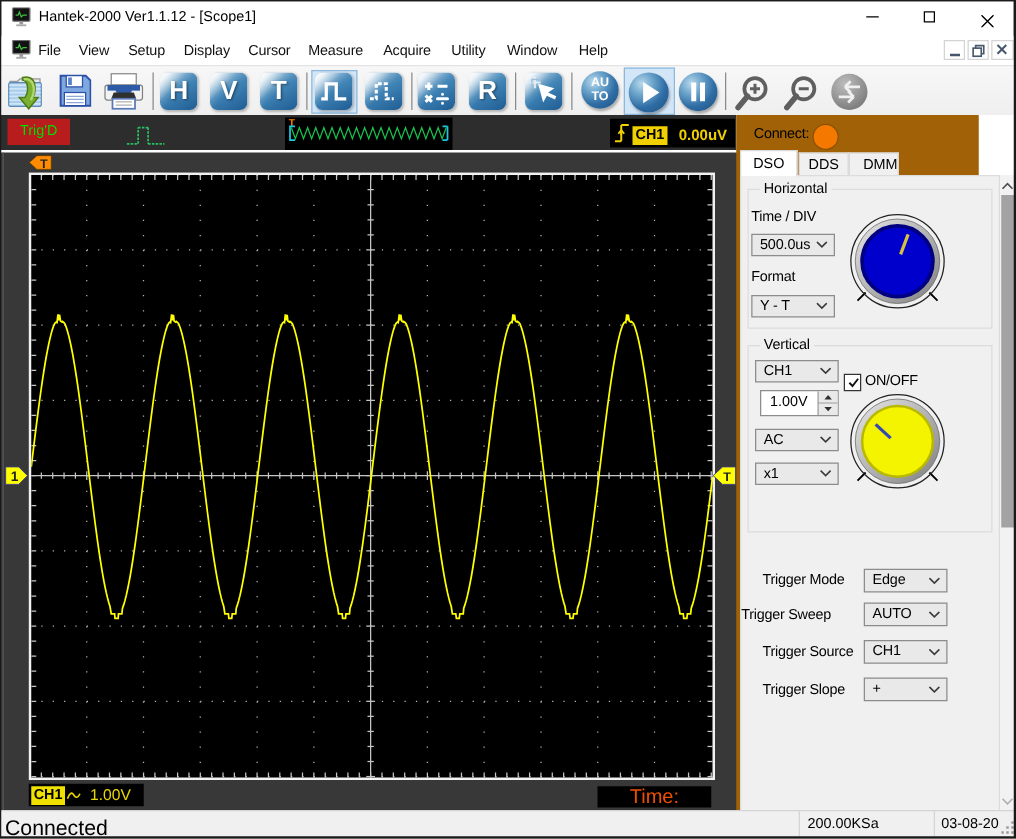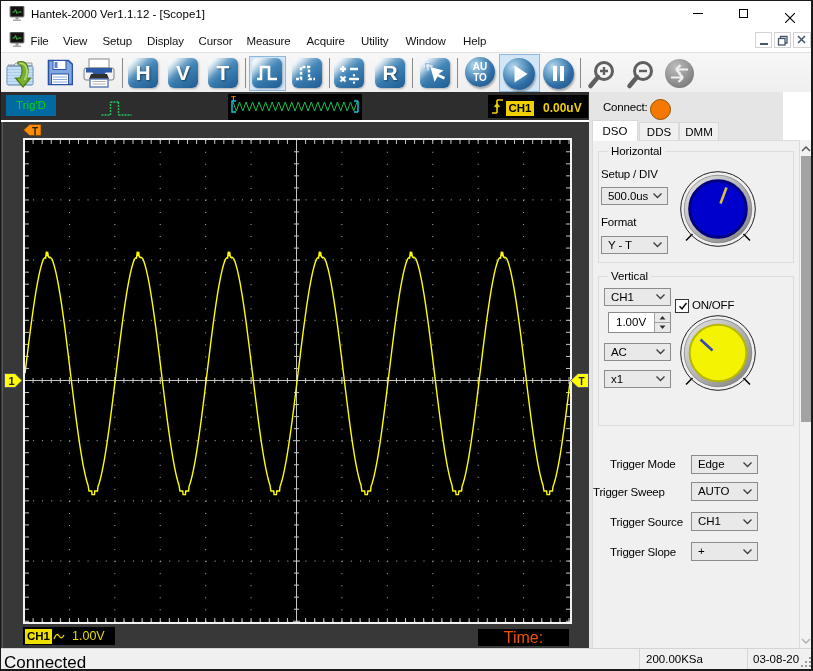--- a/index.html
+++ b/index.html
@@ -16,21 +16,21 @@
      background: linear-gradient(133deg, rgba(255,255,255,1) 0%, rgba(255,255,255,.85) 14%, rgba(255,255,255,.12) 38%, rgba(255,255,255,0) 50%),
                  linear-gradient(150deg,#94bcd8 0%, #3f83b5 48%, #1f5c93 100%);
      color:#fff; font-weight:bold; font-size:21px; text-align:center; line-height:30px;
      text-shadow:1px 1px 2px rgba(0,0,0,.45); box-shadow:1px 1px 2px rgba(0,0,0,.25); }
   .selbox { position:absolute; background:#d3e6f8; border:1px solid #8db8dc; }
   .circbtn { position:absolute; border-radius:50%;
      background: radial-gradient(circle at 32% 28%, #b9d9ec 0%, #6ea6cc 28%, #2f6da5 60%, #1c507f 100%);
      box-shadow:1px 2px 2px rgba(0,0,0,.3); }
   .blackband { left:0; top:92px; width:589px; height:28px; background:#2d2d2d; }
   .client { left:0; top:120px; width:592px; height:528px; background:#383838; border-top:2px solid #fff; }
-  .panel { left:589px; top:92px; width:194px; height:556px; background:#e5e5e5; }
+  .panel { left:589px; top:92px; width:194px; height:556px; background:#a16207; }
   .statusbar { left:0; top:648px; width:813px; height:21px; background:#f0f0f0; border-top:1px solid #d4d4d4; font-size:11.5px; color:#000; }
   .winborder { left:0; top:0; width:813px; height:671px; border-left:1px solid #1a1a1a; border-right:2px solid #1a1a1a; border-bottom:2px solid #1a1a1a; border-top:1px solid #1a1a1a; pointer-events:none; z-index:99; }
   .combo { position:absolute; height:18px; background:#e9e9e9; border:1px solid #8c8c8c; font-size:11.5px; letter-spacing:-0.1px; color:#000; line-height:16px; padding-left:6px; }
   .combo svg { position:absolute; right:5px; top:5px; }
   .gbox { position:absolute; border:1px solid #dcdcdc; }
   .gbox .cap { position:absolute; top:-7px; left:9px; background:#f0f0f0; padding:0 3px; font-size:11.5px; letter-spacing:-0.1px; color:#000; }
   .plabel { position:absolute; font-size:11.5px; letter-spacing:-0.2px; color:#000; }
 </style>
 </head>
 <body>
@@ -168,21 +168,21 @@
       </svg>
   </div>
   <div style="position:absolute; left:664px; top:6px; width:29px; height:29px; border-radius:50%; background:radial-gradient(circle at 38% 28%, #bdbdbd, #909090 55%, #6a6a6a);">
     <svg width="29" height="29" viewBox="0 0 29 29">
         <path d="M23,10.5 H11 M11,10.5 L15.5,6 M11,10.5 L15.5,15 M6,18.5 H18 M18,18.5 L13.5,14 M18,18.5 L13.5,23" fill="none" stroke="#f0f0f0" stroke-width="2.2"></path>
       </svg>
   </div>
 </div>
 
 <div class="abs blackband" id="blackband">
-  <div style="position:absolute; left:6px; top:3px; width:50px; height:21px; background:#0369a1; color:#00dd00; font-size:11.5px; text-align:center; line-height:21px;">Trig'D</div>
+  <div style="position:absolute; left:6px; top:3px; width:50px; height:21px; background:#b91c1c; color:#00dd00; font-size:11.5px; text-align:center; line-height:21px;">Trig'D</div>
   <svg style="position:absolute; left:101px; top:7px;" width="31" height="19" viewBox="0 0 31 19">
     <path d="M0.5,16 h9 M9.5,16 v-13 M9.5,3 h8 M17.5,3 v13 M17.5,16 h13" fill="none" stroke="#27c162" stroke-width="1.4" stroke-dasharray="2 1"></path>
   </svg>
   <div style="position:absolute; left:228px; top:2px; width:134px; height:26px; background:#000;">
     <div style="position:absolute; left:3px; top:0px; color:#ff8000; font-size:8px; font-weight:bold;">T</div>
     <svg style="position:absolute; left:0; top:0;" width="134" height="24" viewBox="0 0 134 24">
       <path d="M8,7 h-4 v11 h4" fill="none" stroke="#18c8e0" stroke-width="1.4"></path>
       <path d="M130,7 h-4 M130,7 v11 M130,18 h-4" fill="none" stroke="#18c8e0" stroke-width="1.4" transform="translate(0,0)"></path>
       <polyline id="minwave" points="5.0,8.0 8.3,17.0 11.5,8.0 14.8,17.0 18.1,8.0 21.3,17.0 24.6,8.0 27.8,17.0 31.1,8.0 34.4,17.0 37.6,8.0 40.9,17.0 44.2,8.0 47.4,17.0 50.7,8.0 53.9,17.0 57.2,8.0 60.5,17.0 63.7,8.0 67.0,17.0 70.3,8.0 73.5,17.0 76.8,8.0 80.1,17.0 83.3,8.0 86.6,17.0 89.8,8.0 93.1,17.0 96.4,8.0 99.6,17.0 102.9,8.0 106.2,17.0 109.4,8.0 112.7,17.0 115.9,8.0 119.2,17.0 122.5,8.0 125.7,17.0 129.0,8.0" fill="none" stroke="#18c050" stroke-width="1"></polyline>
     </svg>
@@ -548,29 +548,29 @@
   </div>
 
   <div style="position:absolute; left:478px; top:507px; width:91px; height:17px; background:#000; color:#ee4f00; font-size:16px; line-height:17px; text-align:center;">Time: 500.0us</div>
 </div>
 
 <div class="abs panel" id="panel">
   <div class="plabel" style="left:14px; top:9px; font-size:11.5px;">Connect:</div>
   <div style="position:absolute; left:61px; top:7px; width:21px; height:21px; border-radius:50%; background:#f57900; border:1px solid #8a5200;"></div>
 
   <div style="position:absolute; left:50px; top:30px; width:40px; height:19px; background:#f0f0f0; border:1px solid #d9d9d9; border-bottom:none; font-size:11.5px; text-align:center; line-height:18px;">DDS</div>
-  <div style="position:absolute; left:90px; top:30px; width:40px; height:19px; background:#f0f0f0; border:1px solid #d9d9d9; border-bottom:none; font-size:11.5px; text-align:center; line-height:18px;">DMM</div>
+  <div style="position:absolute; left:90px; top:30px; width:40px; height:19px; background:#f0f0f0; border:1px solid #d9d9d9; border-bottom:none; font-size:11.5px; text-align:right; line-height:18px;">DMM</div>
 
   <div style="position:absolute; left:3px; top:48px; width:208px; height:508px; border:1px solid #dcdcdc; border-bottom:none; background:#f0f0f0;"></div>
   <div style="position:absolute; left:3px; top:28px; width:46px; height:21px; background:#fff; border:1px solid #d9d9d9; border-bottom:none; font-size:11.5px; text-align:center; line-height:20px; z-index:3;">DSO</div>
 
   <div class="gbox" style="left:9px; top:59px; width:196px; height:112px;">
       <div class="cap">Horizontal</div>
     </div>
-  <div class="plabel" style="left:12px; top:76px;">Setup / DIV</div>
+  <div class="plabel" style="left:12px; top:76px;">Time / DIV</div>
   <div class="combo" style="left:12px; top:95px; width:67px;">500.0us<svg width="9" height="6" viewBox="0 0 9 6">
         <path d="M0.5,0.5 L4.5,4.5 L8.5,0.5" fill="none" stroke="#3c3c3c" stroke-width="1.3"></path>
       </svg></div>
   <div class="plabel" style="left:12px; top:124px;">Format</div>
   <div class="combo" style="left:12px; top:143.6px; width:67px;">Y - T<svg width="9" height="6" viewBox="0 0 9 6">
         <path d="M0.5,0.5 L4.5,4.5 L8.5,0.5" fill="none" stroke="#3c3c3c" stroke-width="1.3"></path>
       </svg></div>
 
   <svg style="position:absolute; left:90px; top:78px;" width="78" height="78" viewBox="0 0 78 78">
     <defs>

